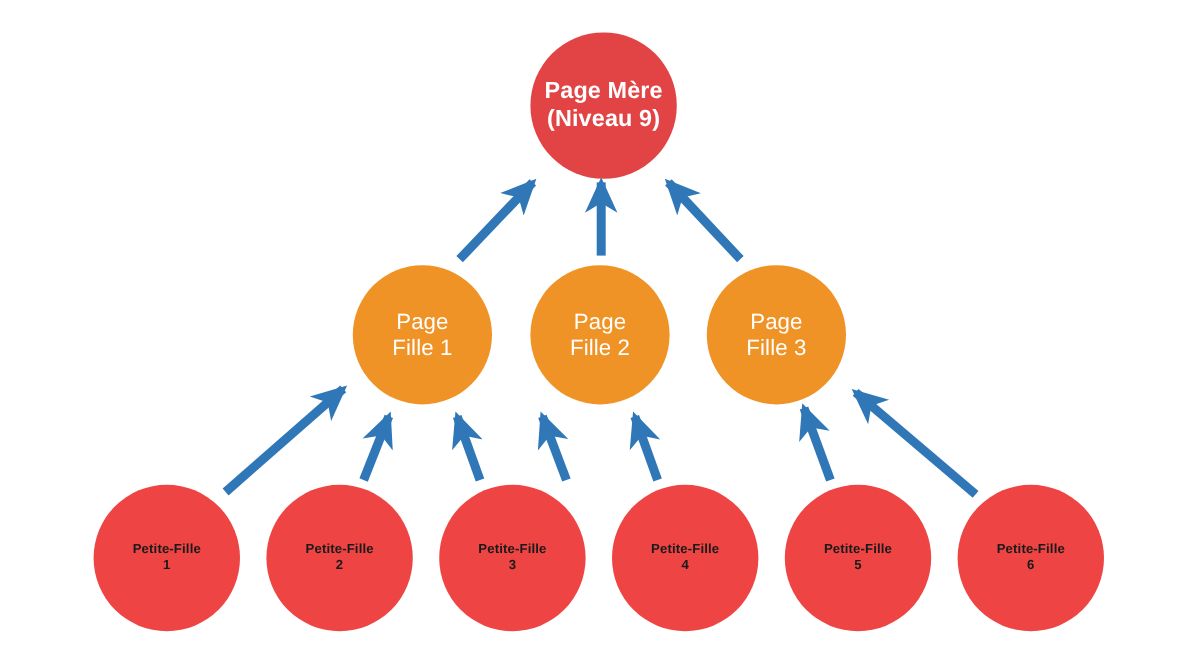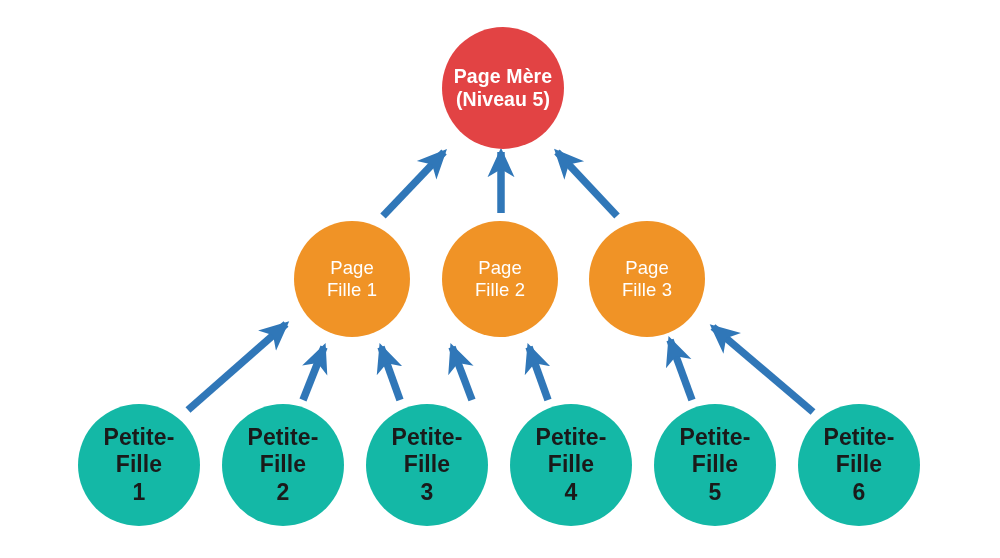--- a/index.html
+++ b/index.html
@@ -60,23 +60,23 @@
     font-size: 18.5px;
     font-weight: normal;
   }
   .node-child-1 { left: 294px; }
   .node-child-2 { left: 442px; }
   .node-child-3 { left: 589px; }
   .node-grand {
     width: 122px;
     height: 122px;
     top: 404px;
-    background: #14b8a6;
+    background: #ef4444;
     color: #1a1a1a;
-    font-size: 23px;
+    font-size: 11px;
     font-weight: bold;
   }
   .node-grand-1 { left: 78px; }
   .node-grand-2 { left: 222px; }
   .node-grand-3 { left: 366px; }
   .node-grand-4 { left: 510px; }
   .node-grand-5 { left: 654px; }
   .node-grand-6 { left: 798px; }
 </style>
 </head>
@@ -102,21 +102,21 @@
       <line x1="400" y1="400" x2="381" y2="347" marker-end="url(#arrowhead)"></line>
       <line x1="472" y1="400" x2="452" y2="347" marker-end="url(#arrowhead)"></line>
       <line x1="548" y1="400" x2="529" y2="347" marker-end="url(#arrowhead)"></line>
       <line x1="692" y1="400" x2="670" y2="340" marker-end="url(#arrowhead)"></line>
       <line x1="813" y1="412" x2="713" y2="327" marker-end="url(#arrowhead)"></line>
     </g>
   </svg>
 
   <div class="node node-root">
     <span class="node-label">Page Mère
-(Niveau 5)</span>
+(Niveau 9)</span>
   </div>
 
   <div class="node node-child node-child-1">
     <span class="node-label">Page
 Fille 1</span>
   </div>
   <div class="node node-child node-child-2">
     <span class="node-label">Page
 Fille 2</span>
   </div>

